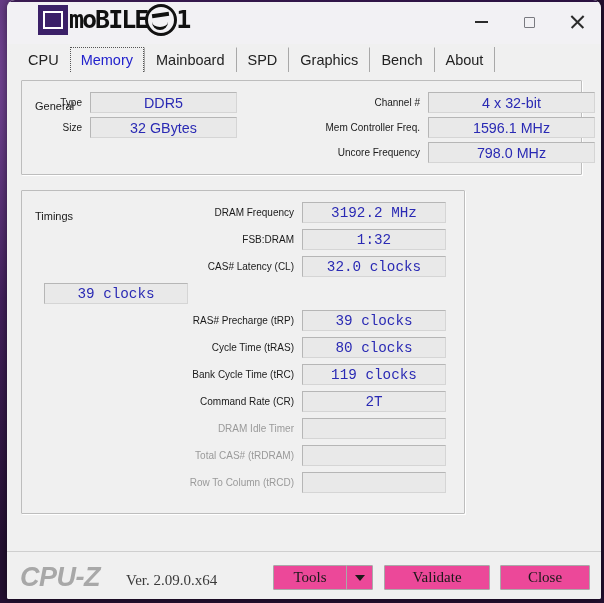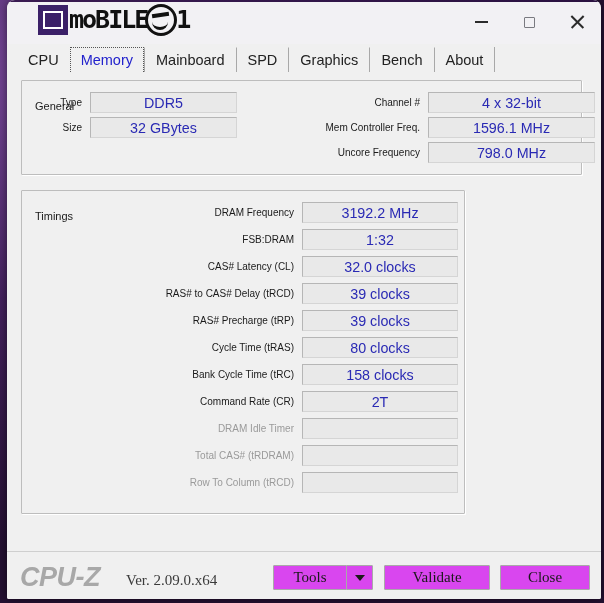--- a/index.html
+++ b/index.html
@@ -258,21 +258,21 @@
   }
 
   
   .gen-lbl-left { width: 56px; }
   .gen-box-left { width: 147px; }
   .gen-lbl-right { width: 193px; }
   .gen-box-right { width: 167px; }
 
   
   .tm-lbl { width: 250px; }
-  .tm-box { width: 156px; }
+  .tm-box { width: 144px; font-family: Liberation Mono, monospace; }
 
   
   #bottombar {
     position: absolute;
     left: 0;
     bottom: 0;
     width: 594px;
     height: 47px;
     background: #f0f0f0;
     border-top: 1px solid #cfcfcf;
@@ -294,21 +294,21 @@
     left: 119px;
     top: 20px;
     font-family: "Liberation Serif", serif;
     font-size: 15px;
     color: #3a3a3a;
   }
   .btn {
     position: absolute;
     top: 13px;
     height: 25px;
-    background: #d946ef;
+    background: #ec4899;
     border: 1px solid #a9a9a9;
     box-sizing: border-box;
     display: flex;
     align-items: center;
     justify-content: center;
     font-family: "Liberation Serif", serif;
     font-size: 15px;
     color: #1a1a1a;
     cursor: default;
     border-radius: 1px;
@@ -417,34 +417,33 @@
       </div>
       <div class="row" style="left:22px; top:38px;">
         <div class="lbl tm-lbl">FSB:DRAM</div>
         <div class="valbox tm-box">1:32</div>
       </div>
       <div class="row" style="left:22px; top:65px;">
         <div class="lbl tm-lbl">CAS# Latency (CL)</div>
         <div class="valbox tm-box">32.0 clocks</div>
       </div>
       <div class="row" style="left:22px; top:92px;">
-        <div class="lbl tm-lbl">RAS# to CAS# Delay (tRCD)</div>
         <div class="valbox tm-box">39 clocks</div>
       </div>
       <div class="row" style="left:22px; top:119px;">
         <div class="lbl tm-lbl">RAS# Precharge (tRP)</div>
         <div class="valbox tm-box">39 clocks</div>
       </div>
       <div class="row" style="left:22px; top:146px;">
         <div class="lbl tm-lbl">Cycle Time (tRAS)</div>
         <div class="valbox tm-box">80 clocks</div>
       </div>
       <div class="row" style="left:22px; top:173px;">
         <div class="lbl tm-lbl">Bank Cycle Time (tRC)</div>
-        <div class="valbox tm-box">158 clocks</div>
+        <div class="valbox tm-box">119 clocks</div>
       </div>
       <div class="row" style="left:22px; top:200px;">
         <div class="lbl tm-lbl">Command Rate (CR)</div>
         <div class="valbox tm-box">2T</div>
       </div>
       <div class="row" style="left:22px; top:227px;">
         <div class="lbl tm-lbl disabled">DRAM Idle Timer</div>
         <div class="valbox tm-box"></div>
       </div>
       <div class="row" style="left:22px; top:254px;">

